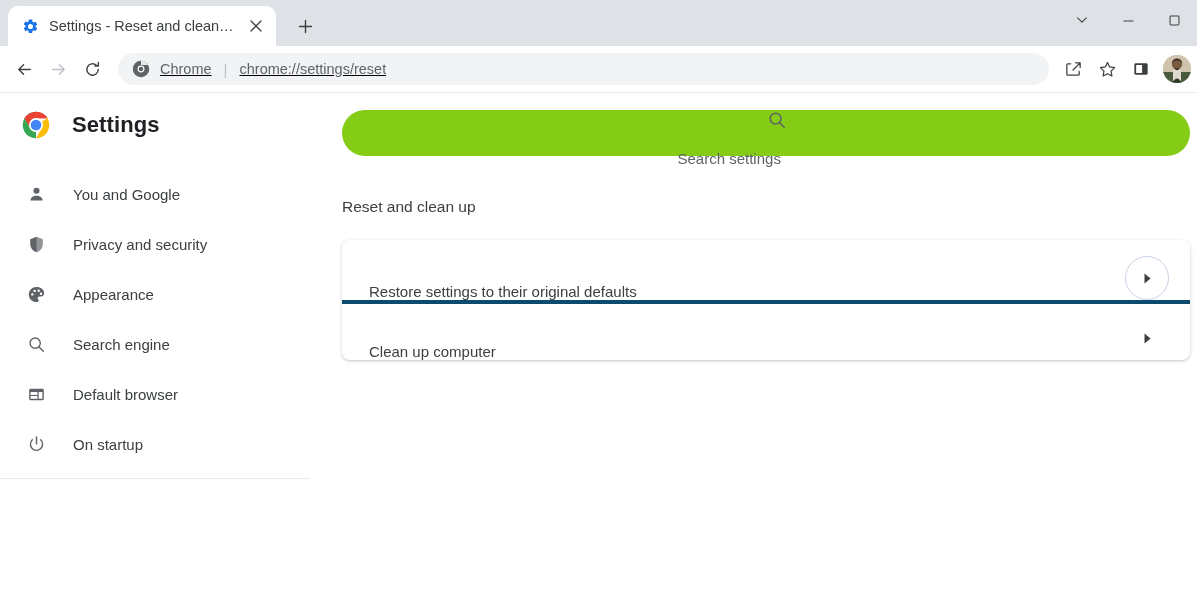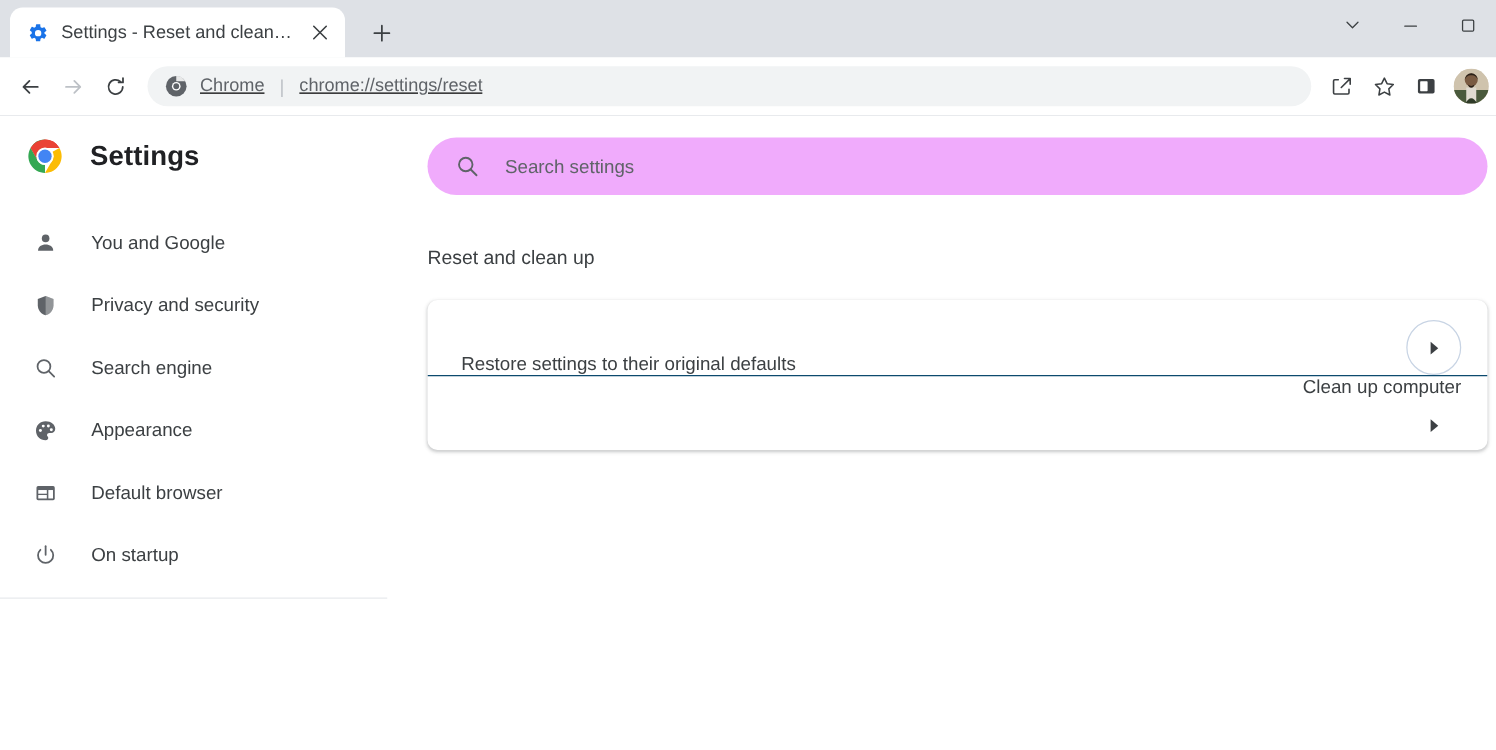--- a/index.html
+++ b/index.html
@@ -196,26 +196,27 @@
     flex: 1 1 auto;
     position: relative;
     background: #ffffff;
     padding-left: 32px;
     overflow: hidden;
   }
   .searchbar {
     margin-top: 17px;
     margin-right: 7px;
     height: 46px;
-    background: #f0abfc;
+    background: #84cc16;
     border-radius: 23px;
     display: flex;
     align-items: center;
     padding-left: 22px;
     gap: 20px;
+    flex-direction: column;
   }
   .search-icon { width: 20px; height: 20px; flex: 0 0 auto; display:block; }
   .search-input {
     flex: 1 1 auto;
     border: none;
     outline: none;
     background: transparent;
     font-family: "Liberation Sans", sans-serif;
     font-size: 15px;
     color: #3c4043;
@@ -237,21 +238,21 @@
     border-radius: 8px;
     box-shadow: 0 1px 2px 0 rgba(60,64,67,.16), 0 1px 3px 1px rgba(60,64,67,.10);
     overflow: hidden;
   }
   .card-row {
     height: 60px;
     display: flex;
     align-items: flex-end;
     padding: 0 21px 0 27px;
   }
-  .card-row + .card-row { border-top: 1px solid #0c4a6e; flex-direction: column; }
+  .card-row + .card-row { border-top: 4px solid #0c4a6e; }
   .card-row-label {
     flex: 1 1 auto;
     font-size: 15px;
     color: #3c4043;
   }
   .row-arrow-wrap {
     width: 44px; height: 44px;
     border-radius: 50%;
     display: flex;
     align-items: center;
@@ -406,38 +407,38 @@
             <path d="M10 1.8 L16.6 4.4 V9.6 c0 4.3 -2.9 7.4 -6.6 8.6 C6.3 17 3.4 13.9 3.4 9.6 V4.4 Z" fill="#5f6368"></path>
             <path d="M10 1.8 L16.6 4.4 V9.6 c0 4.3 -2.9 7.4 -6.6 8.6 Z" fill="#ffffff" opacity="0.32"></path>
           </svg>
         </span>
         <span class="nav-label">Privacy and security</span>
       </div>
 
       <div class="nav-item">
         <span class="nav-ico">
           <svg width="19" height="19" viewBox="0 0 20 20">
-            <circle cx="8.6" cy="8.6" r="5.4" stroke="#5f6368" stroke-width="1.5" fill="none"></circle>
-            <path d="M12.6 12.6 L17.2 17.2" stroke="#5f6368" stroke-width="1.5" stroke-linecap="round"></path>
-          </svg>
-        </span>
-        <span class="nav-label">Search engine</span>
-      </div>
-
-      <div class="nav-item">
-        <span class="nav-ico">
-          <svg width="19" height="19" viewBox="0 0 20 20">
             <path d="M10 2 C5.3 2 1.9 5.3 1.9 10 c0 4.6 3.5 8 8.1 8 1.4 0 2.2 -0.8 2.2 -1.8 0 -0.5 -0.2 -0.9 -0.5 -1.2 -0.3 -0.3 -0.5 -0.7 -0.5 -1.2 0 -1 0.8 -1.8 1.9 -1.8 h1.6 c2 0 3.4 -1.5 3.4 -3.6 C18.1 4.9 14.6 2 10 2 Z" fill="#5f6368"></path>
             <circle cx="5.6" cy="9.9" r="1.25" fill="#ffffff"></circle>
             <circle cx="8" cy="6.2" r="1.25" fill="#ffffff"></circle>
             <circle cx="12.3" cy="6.1" r="1.25" fill="#ffffff"></circle>
             <circle cx="14.8" cy="9.2" r="1.25" fill="#ffffff"></circle>
           </svg>
         </span>
         <span class="nav-label">Appearance</span>
+      </div>
+
+      <div class="nav-item">
+        <span class="nav-ico">
+          <svg width="19" height="19" viewBox="0 0 20 20">
+            <circle cx="8.6" cy="8.6" r="5.4" stroke="#5f6368" stroke-width="1.5" fill="none"></circle>
+            <path d="M12.6 12.6 L17.2 17.2" stroke="#5f6368" stroke-width="1.5" stroke-linecap="round"></path>
+          </svg>
+        </span>
+        <span class="nav-label">Search engine</span>
       </div>
 
       <div class="nav-item">
         <span class="nav-ico">
           <svg width="19" height="19" viewBox="0 0 20 20">
             <rect x="2.3" y="4" width="15.4" height="12" rx="1.4" fill="#5f6368"></rect>
             <rect x="3.8" y="7.4" width="7.2" height="3.1" fill="#ffffff"></rect>
             <rect x="3.8" y="11.6" width="7.2" height="2.9" fill="#ffffff"></rect>
             <rect x="12.3" y="7.4" width="3.9" height="7.1" fill="#ffffff"></rect>
           </svg>

